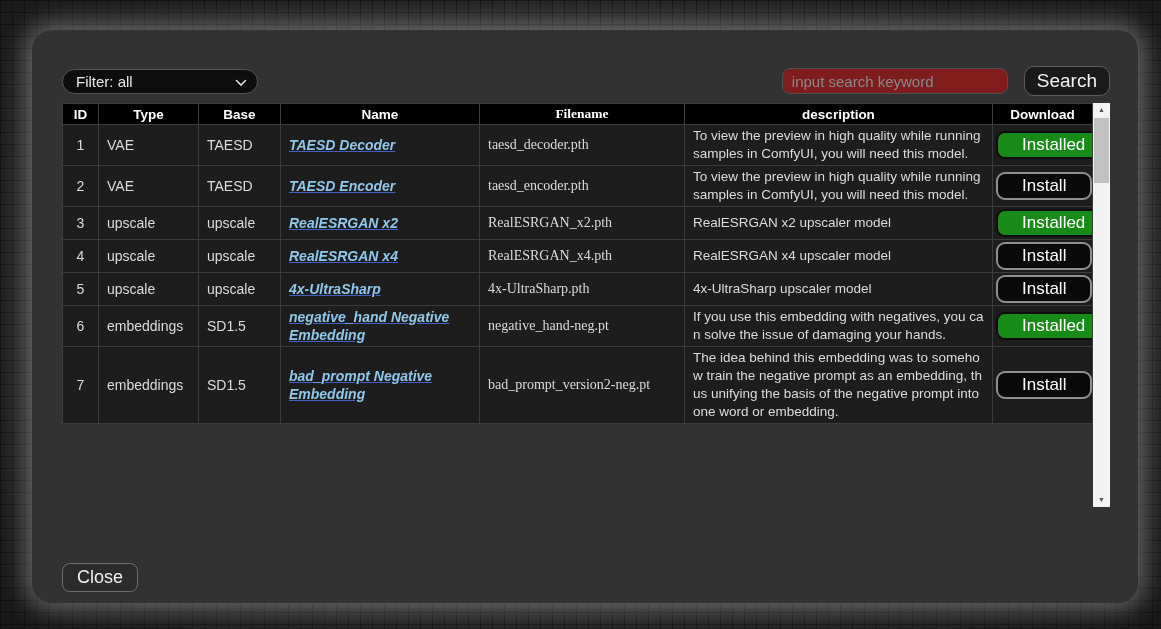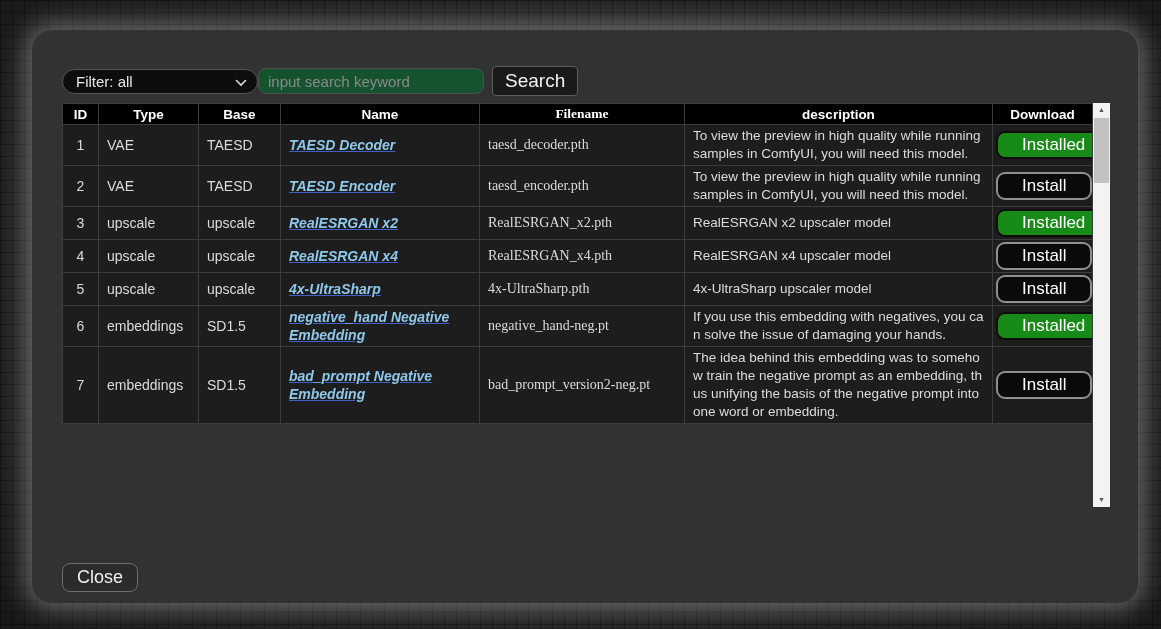--- a/index.html
+++ b/index.html
@@ -22,41 +22,41 @@
 
   .modal {
     position:absolute; left:32px; top:30px; width:1106px; height:573px; z-index:1;
     background:#323232; border-radius:20px;
     box-shadow:0 0 26px 6px rgba(235,235,235,0.38);
   }
 
   
   .toolbar {
     position:absolute; left:30px; right:28px; top:36px;
-    display:flex; align-items:center;
+    display:flex; justify-content:space-between; align-items:center;
   }
   .select-wrap {
     position:relative; width:196px; height:25px;
     background:#0d0d0d; border:1px solid #565656; border-radius:13px;
     display:flex; align-items:center; padding:0 26px 0 13px; cursor:pointer;
   }
   .select-label { color:#e8e8e8; font-size:15px; white-space:nowrap; }
   .chev { position:absolute; right:10px; top:9px; }
 
   .search-group { display:flex; align-items:center; }
   .search-input {
-    width:226px; height:26px; background:#14532d; border:1px solid #4f4f4f;
+    width:226px; height:26px; background:#7f1d1d; border:1px solid #4f4f4f;
     border-radius:8px; color:#cfcfcf; font-size:15px; padding:0 9px;
     font-family:inherit; outline:none;
   }
   .search-input::placeholder { color:#8a8a8a; }
   .search-btn {
-    margin-left:8px; height:30px; padding:0 12px; font-size:19px;
+    margin-left:16px; height:30px; padding:0 12px; font-size:19px;
     background:#1a1a1a; color:#f2f2f2; border:1px solid #5d5d5d;
-    border-radius:4px; font-family:inherit; cursor:pointer;
+    border-radius:10px; font-family:inherit; cursor:pointer;
   }
 
   
   .table-area { position:absolute; left:30px; top:73px; width:1048px; height:404px; display:flex; }
   .table-scroll { width:1031px; height:404px; overflow:hidden; }
   table { border-collapse:collapse; table-layout:fixed; width:1030px; background:#1d1d1d; }
   th {
     background:#000; color:#fff; font-size:13.5px; font-weight:bold;
     height:21px; border:1px solid #3c3c3c; padding:0 3px; white-space:nowrap; overflow:hidden;
   }

